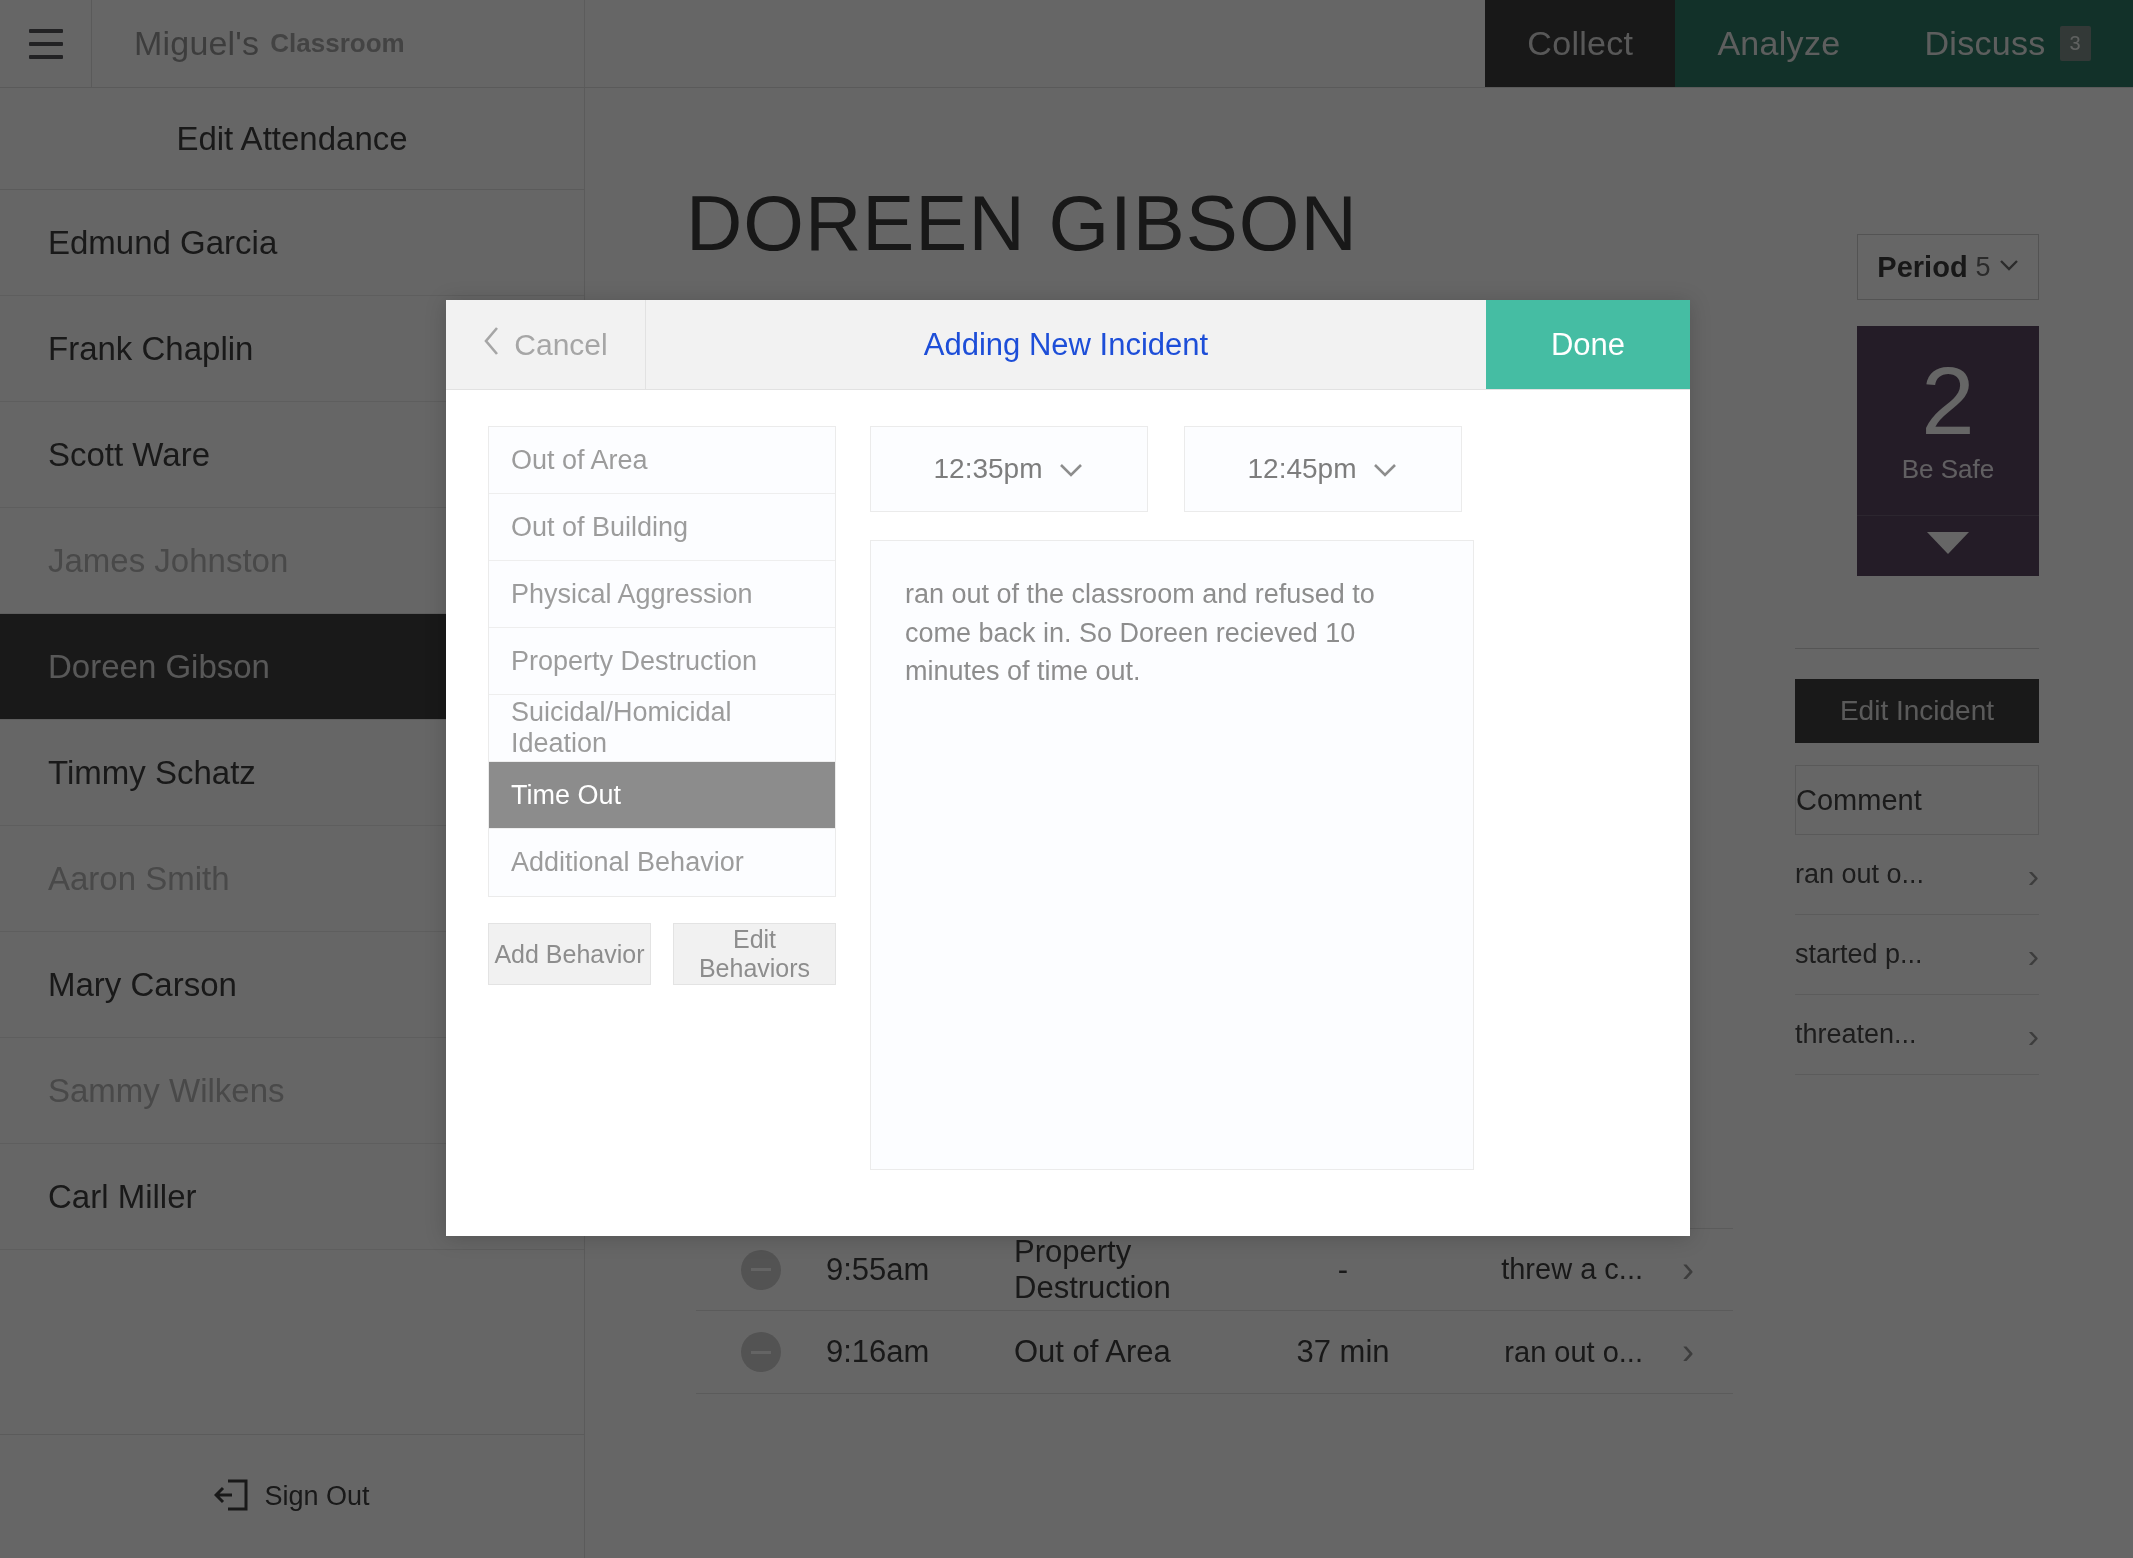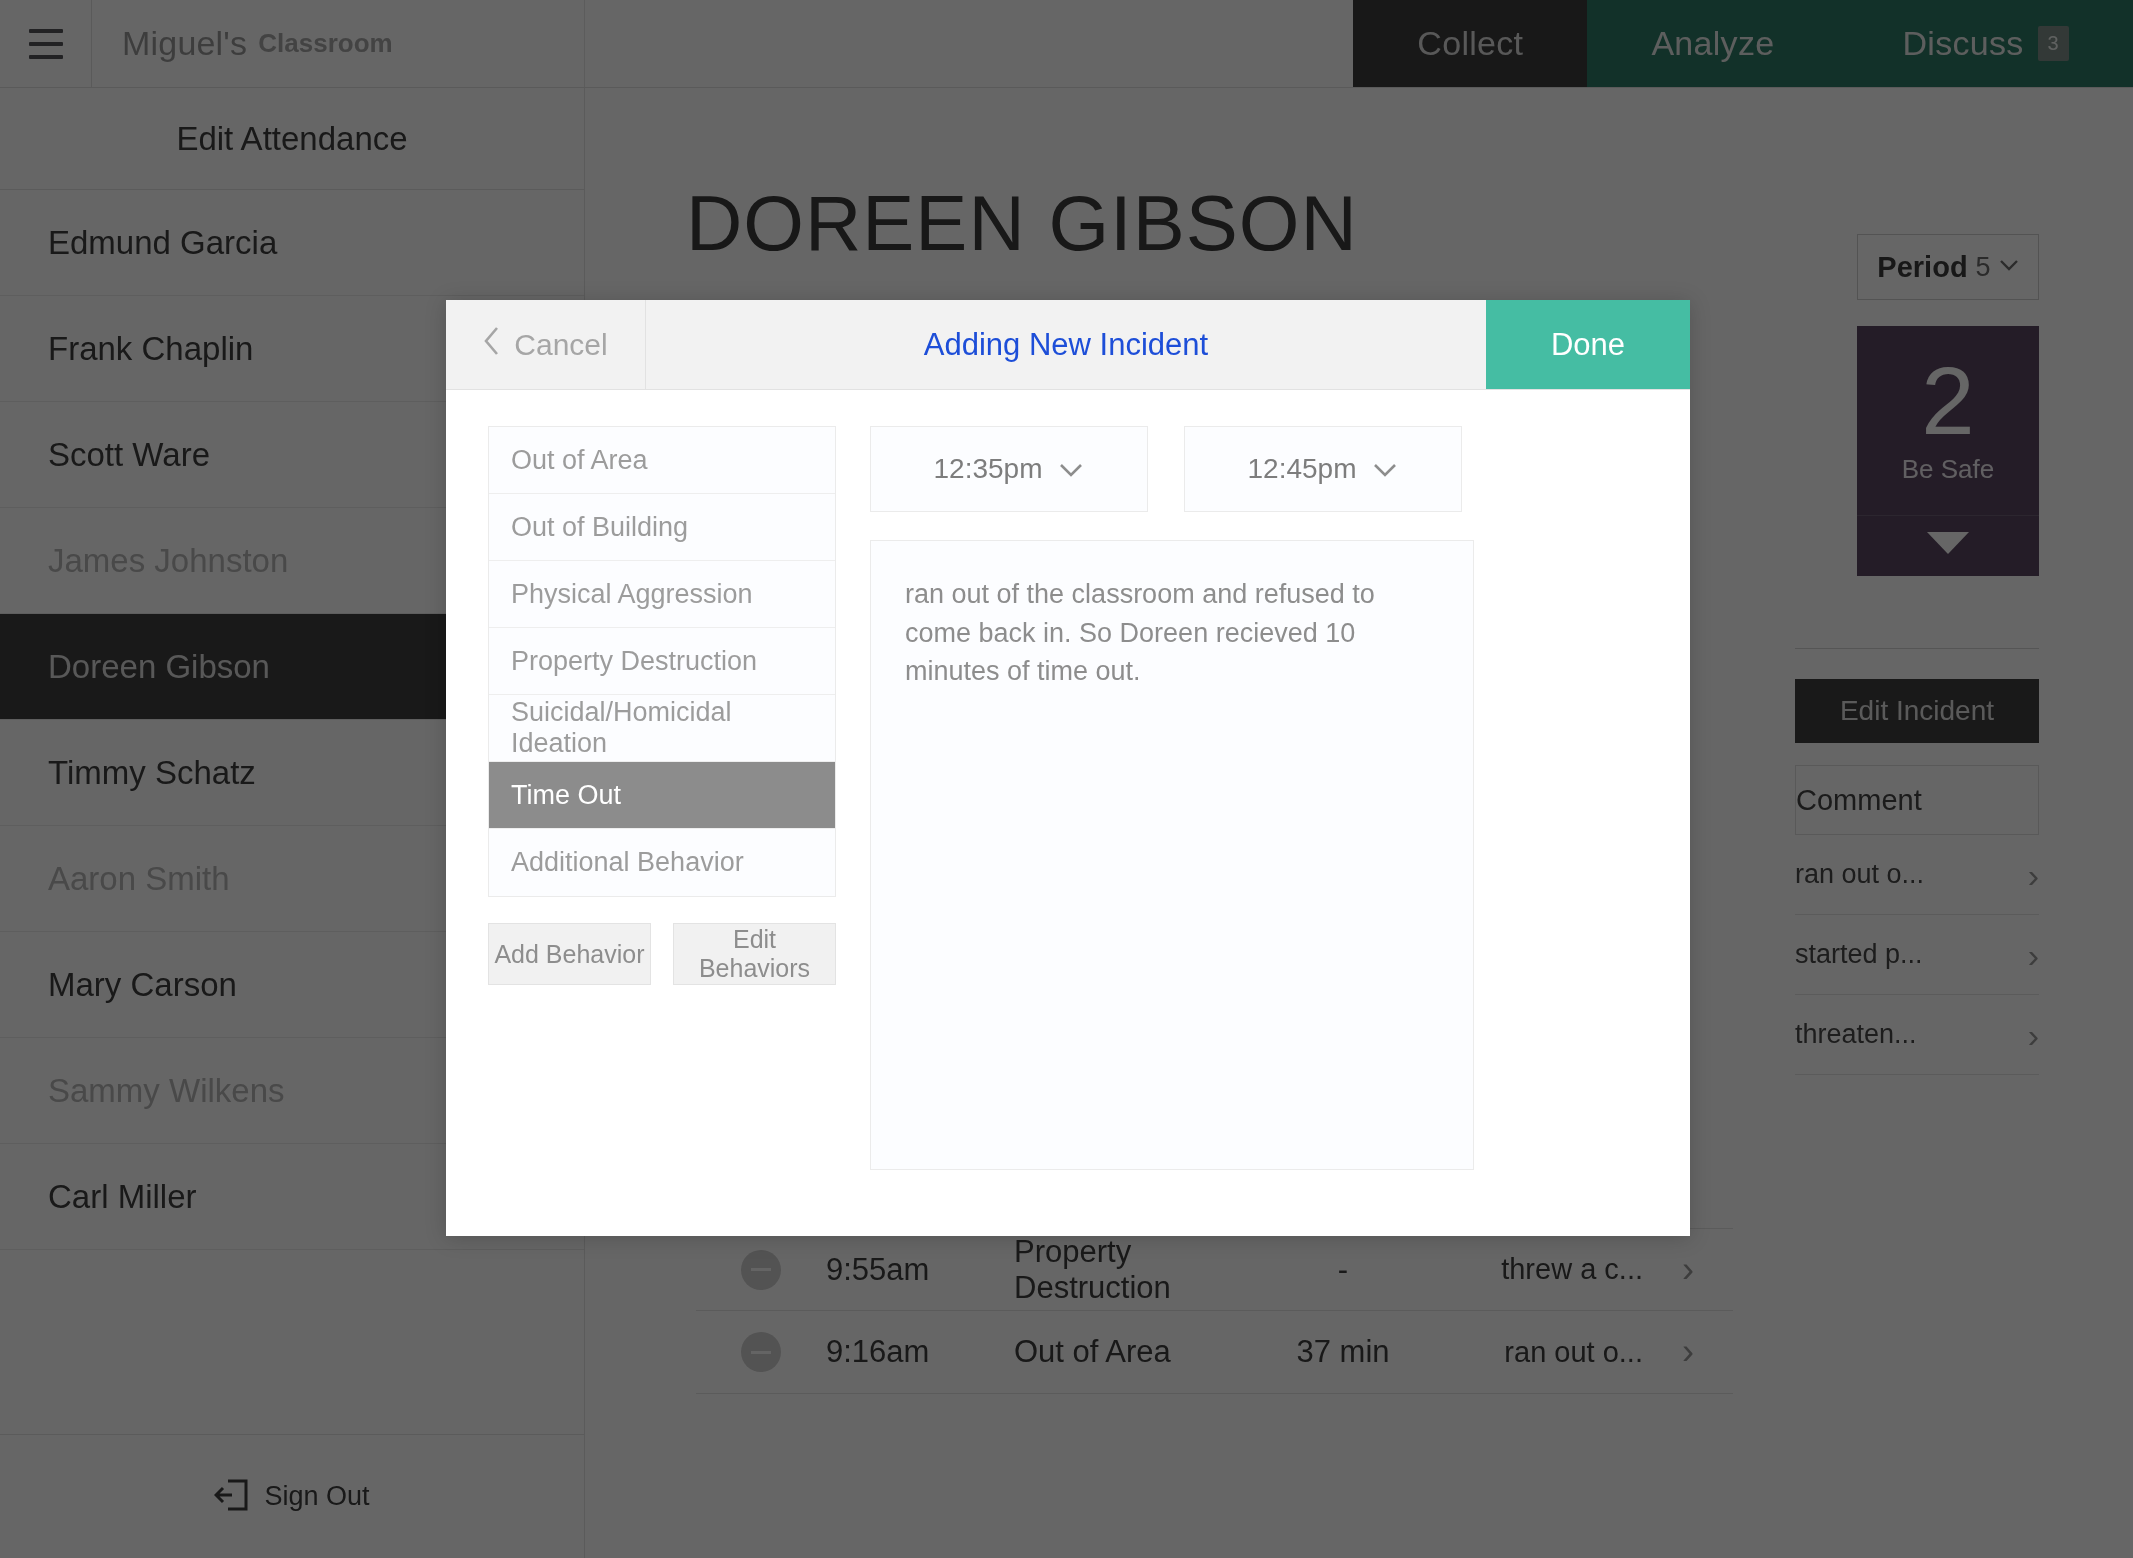--- a/index.html
+++ b/index.html
@@ -39,30 +39,30 @@
   .hamburger span {
     display: block; width: 34px; height: 4px; background: #55565a; border-radius: 1px;
   }
   .classroom-title {
     flex: 0 0 493px;
     display: flex; align-items: center;
     padding-left: 30px;
     border-right: 1px solid #e6e6e6;
   }
   .classroom-title .owner {
-    font-size: 34px; color: #9a9a9a; font-weight: 400; letter-spacing: .2px;
+    font-size: 34px; color: #9a9a9a; font-weight: 400; letter-spacing: .2px; margin-left: 12px;
   }
   .classroom-title .room {
     font-size: 26px; color: #a9a9a9; margin-left: 11px; font-weight: 700;
   }
   .topbar-spacer { flex: 1 1 auto; }
   .nav-tabs { display: flex; align-items: stretch; }
   .nav-tab {
     display: flex; align-items: center; justify-content: center;
-    padding: 0 64px;
+    padding: 0 42px;
     font-size: 34px;
     color: #e9ecea;
     background: #2f7a66;
     letter-spacing: .3px;
   }
   .nav-tab.active { background: #3d3d3d; color: #dcdcdc; }
   .nav-badge {
     display: inline-block;
     margin-left: 14px;
     background: #7f8f8a;

